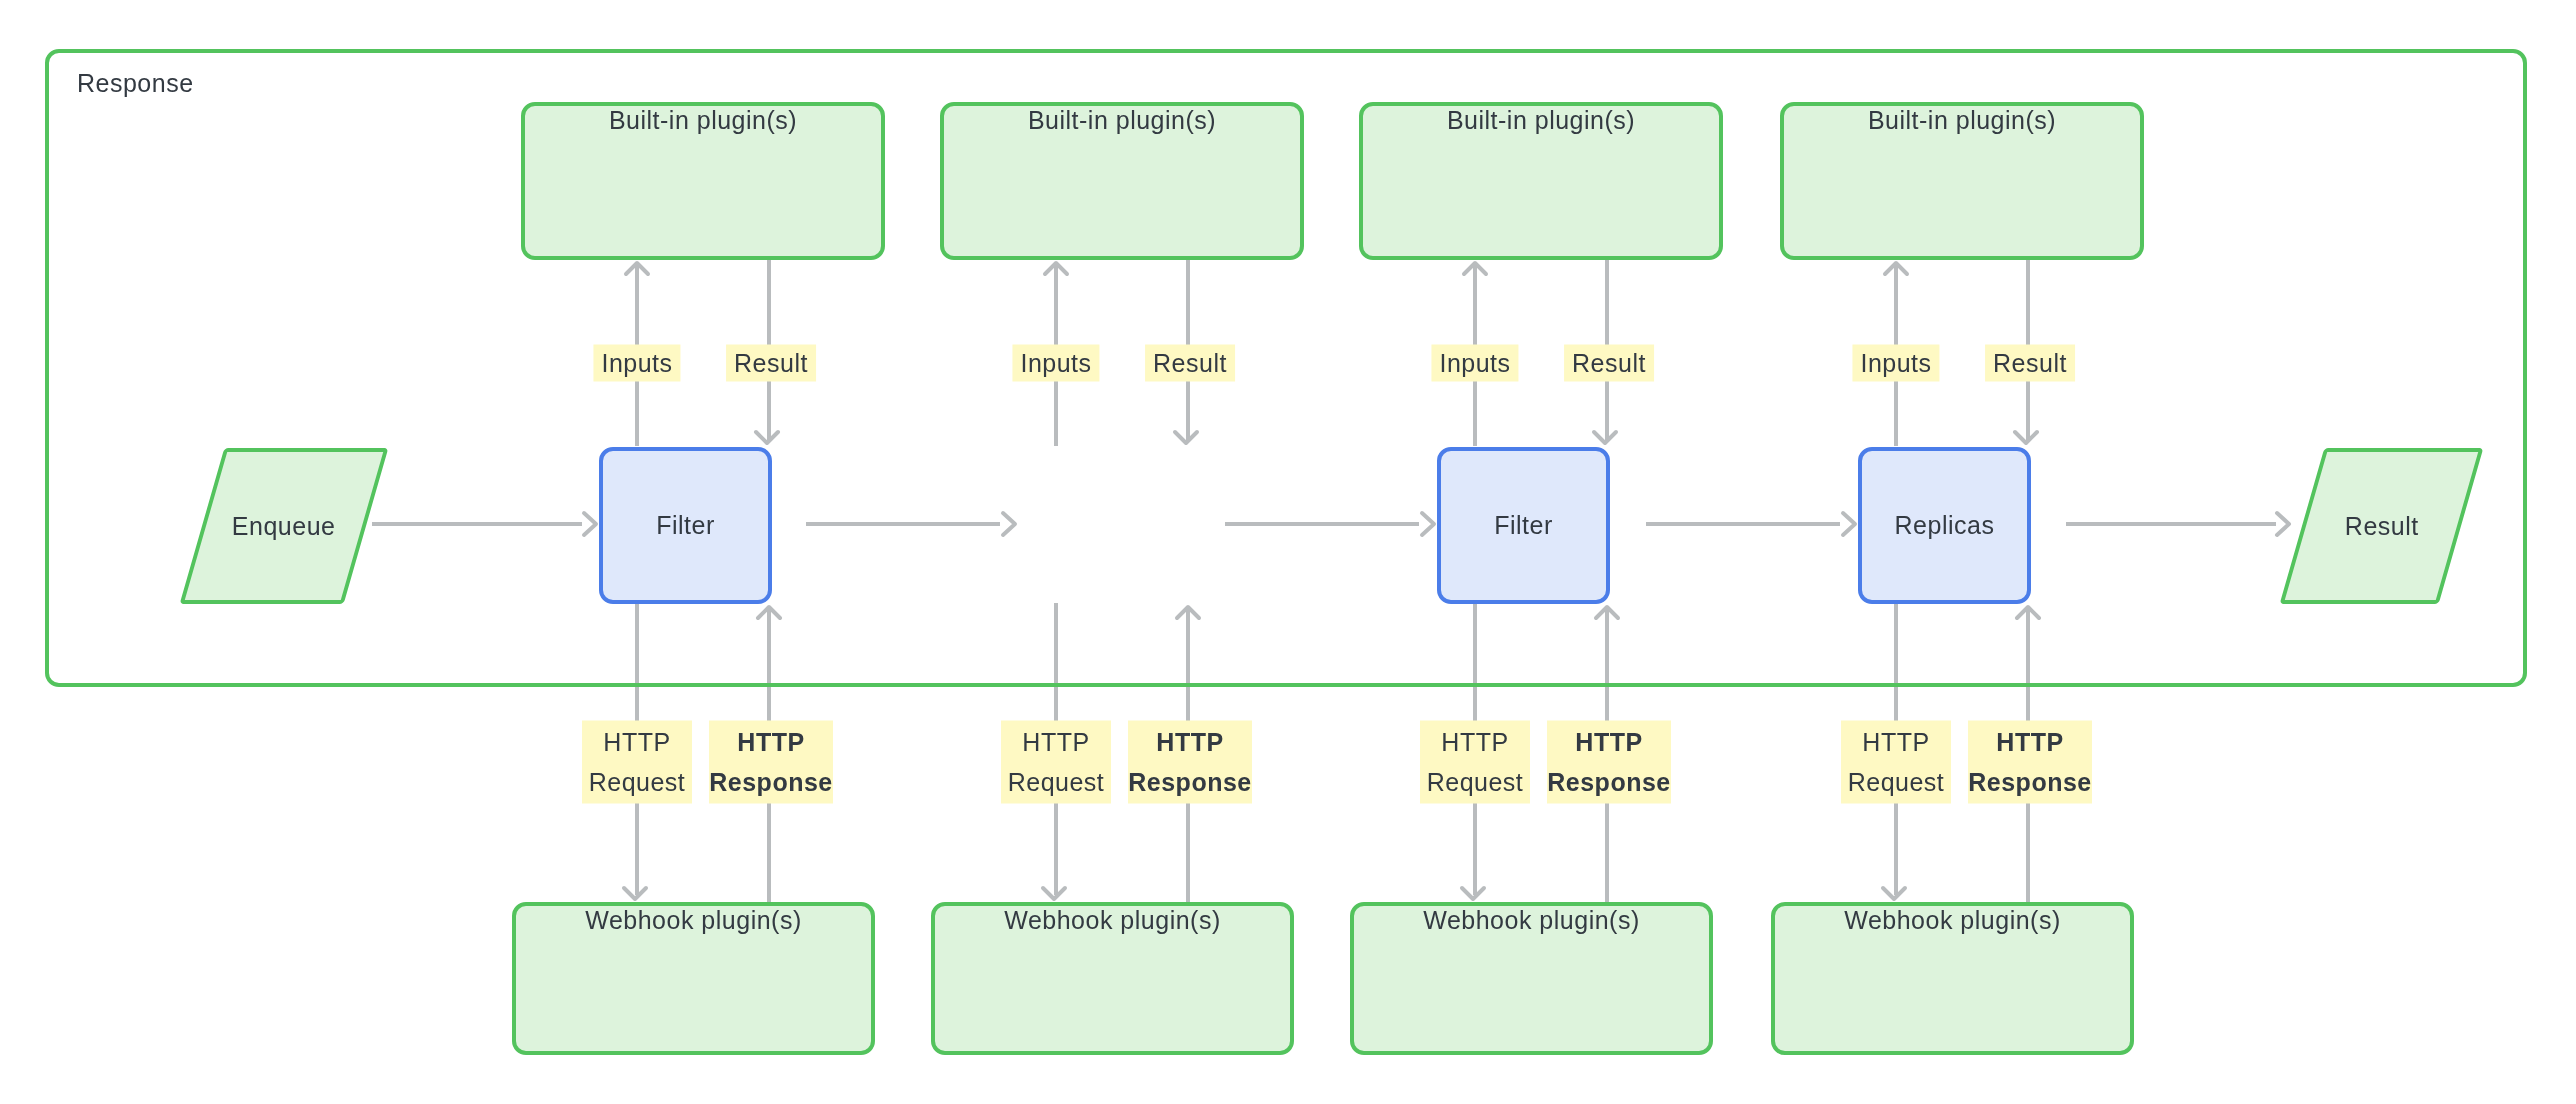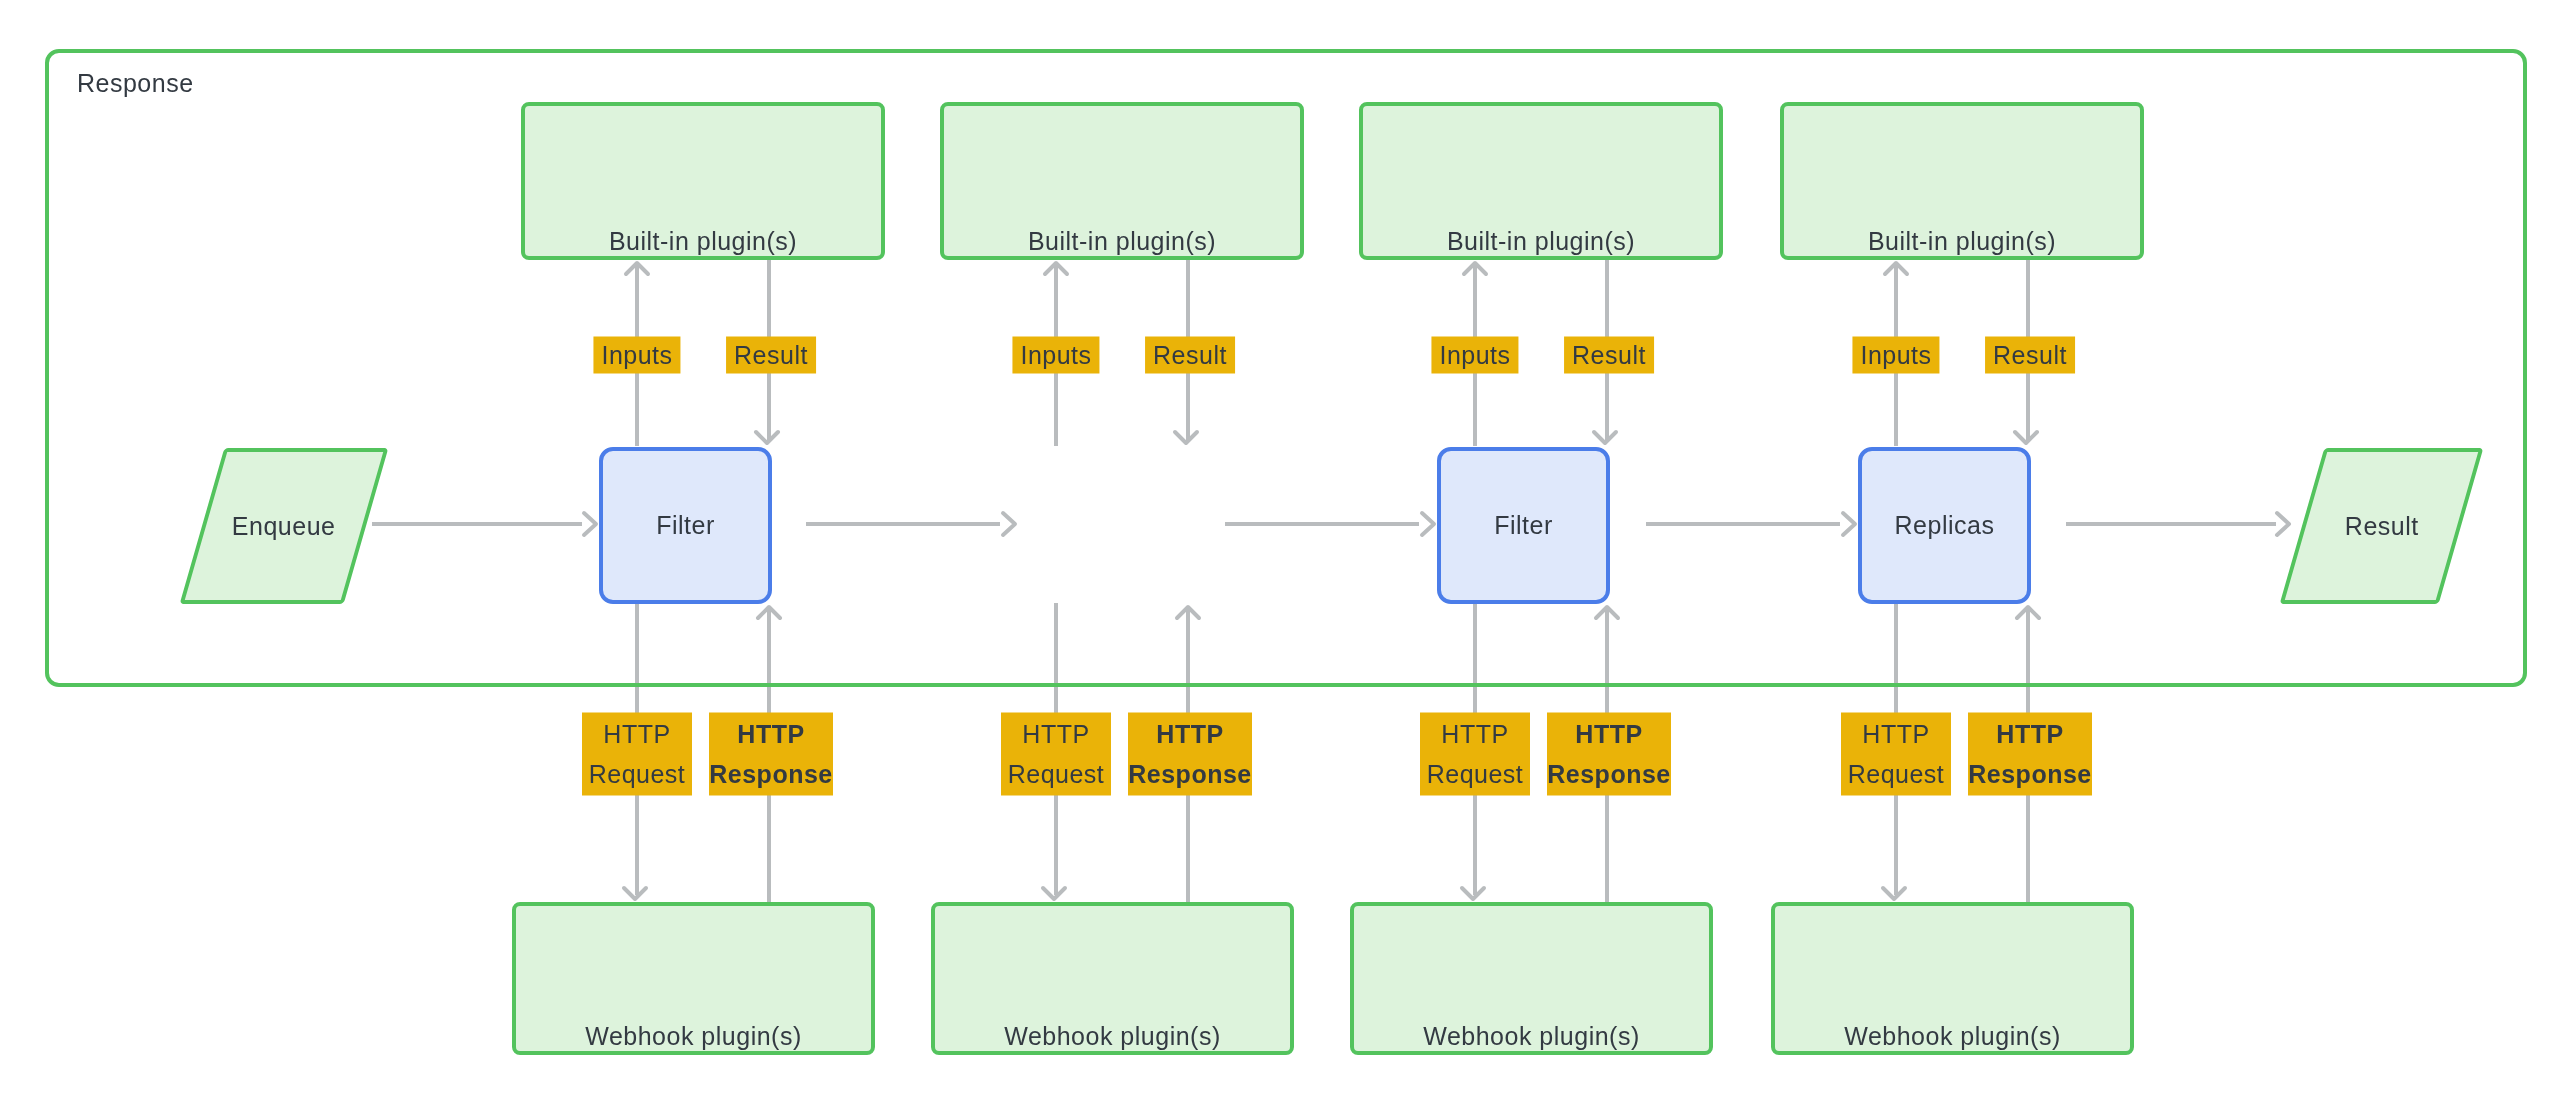--- a/index.html
+++ b/index.html
@@ -24,21 +24,21 @@
 
   
   .col{position:absolute;top:0;width:420px;height:1105px;z-index:2;}
   #columns .col:nth-child(1){left:493px;}
   #columns .col:nth-child(2){left:912px;}
   #columns .col:nth-child(3){left:1331px;}
   #columns .col:nth-child(4){left:1752px;}
 
   
   .plugin-box{position:absolute;border:4px solid var(--green-border);background:var(--green-fill);
-              border-radius:8px;display:flex;align-items:flex-end;justify-content:center;z-index:3;}
+              border-radius:14px;display:flex;align-items:flex-start;justify-content:center;z-index:3;}
   .builtin{left:28px;top:102px;width:364px;height:158px;}
   .webhook{left:19px;top:902px;width:363px;height:153px;}
   .stage-box{position:absolute;left:106px;top:447px;width:173px;height:157px;
              border:4px solid var(--blue-border);background:var(--blue-fill);
              border-radius:14px;display:flex;align-items:center;justify-content:center;z-index:3;}
 
   
   .para{position:absolute;border:4px solid var(--green-border);background:var(--green-fill);
         transform:skewX(-16deg);border-radius:4px;display:flex;align-items:center;justify-content:center;z-index:3;}
   .para>span{transform:skewX(16deg);}
@@ -59,22 +59,22 @@
   .head{position:absolute;z-index:1;}
   .head polyline{fill:none;stroke:var(--edge);stroke-width:4;stroke-linecap:round;stroke-linejoin:round;}
   .hd-up-inputs{left:129px;top:259px;}
   .hd-down-result{left:259px;top:429px;}
   .hd-down-request{left:127px;top:885px;}
   .hd-up-response{left:261px;top:603px;}
   .col .hd-right{left:87px;top:509px;}
   .final-head{left:2273px;top:509px;}
 
   
-  .lbl{position:absolute;background:#eab308;color:var(--text);text-align:center;
-       transform:translate(-50%,-50%);z-index:4;}
+  .lbl{position:absolute;background:#fef9c3;color:var(--text);text-align:center;
+       transform:translate(-50%,-50%);z-index:4;margin-top:8px;}
   .lbl-one{white-space:nowrap;padding:4px 8px;}
   .lbl-inputs{left:144px;top:355px;}
   .lbl-result{left:278px;top:355px;}
   .lbl-two{line-height:1.58;padding:2px 0;text-align:center;}
   .lbl-request{left:144px;top:754px;width:110px;}
   .lbl-response{left:278px;top:754px;width:124px;font-weight:bold;}
 </style>
 </head>
 <body>
 

